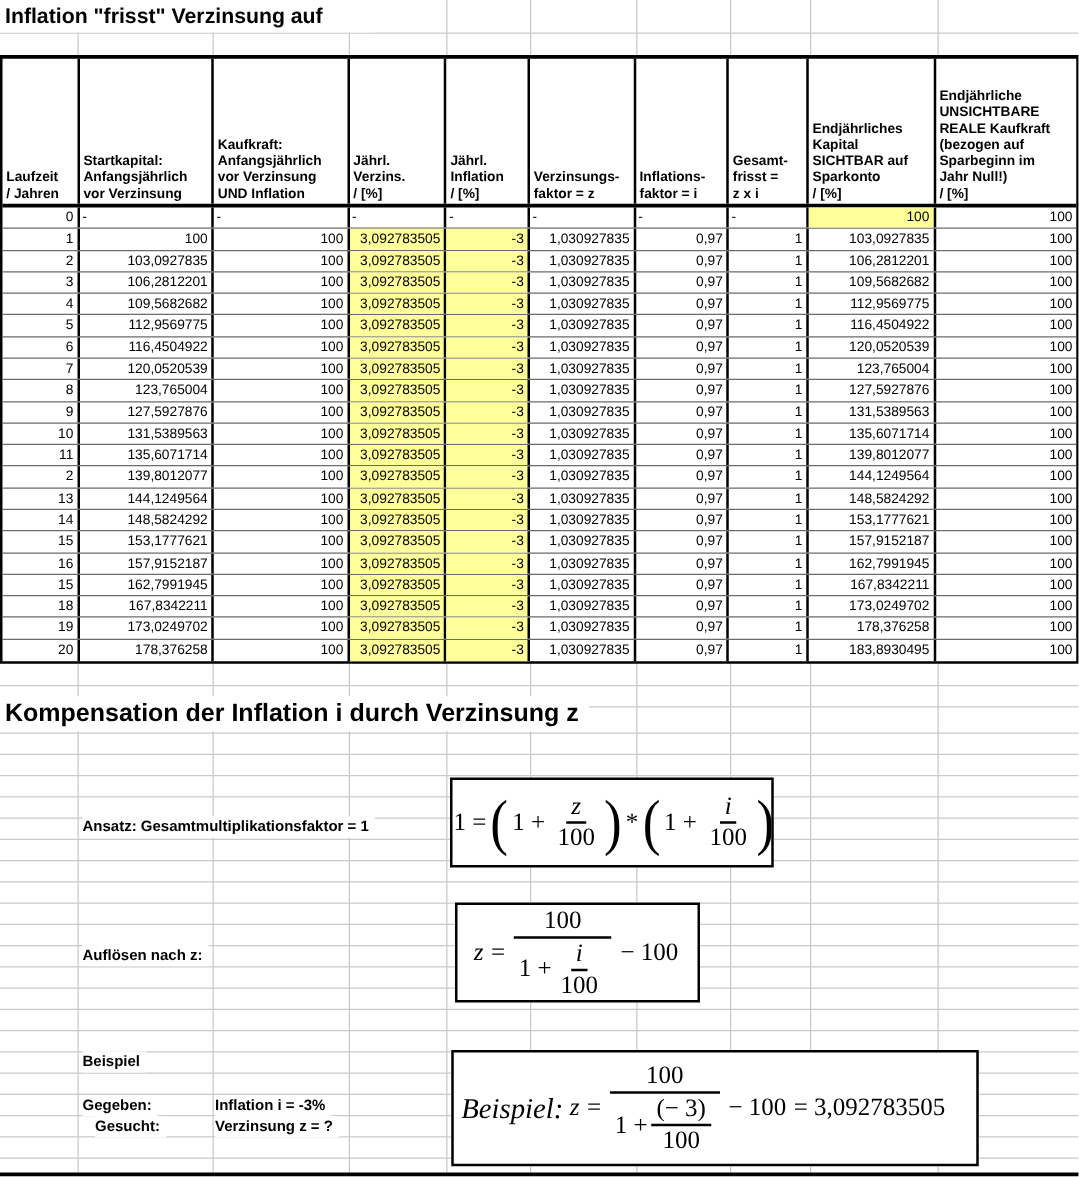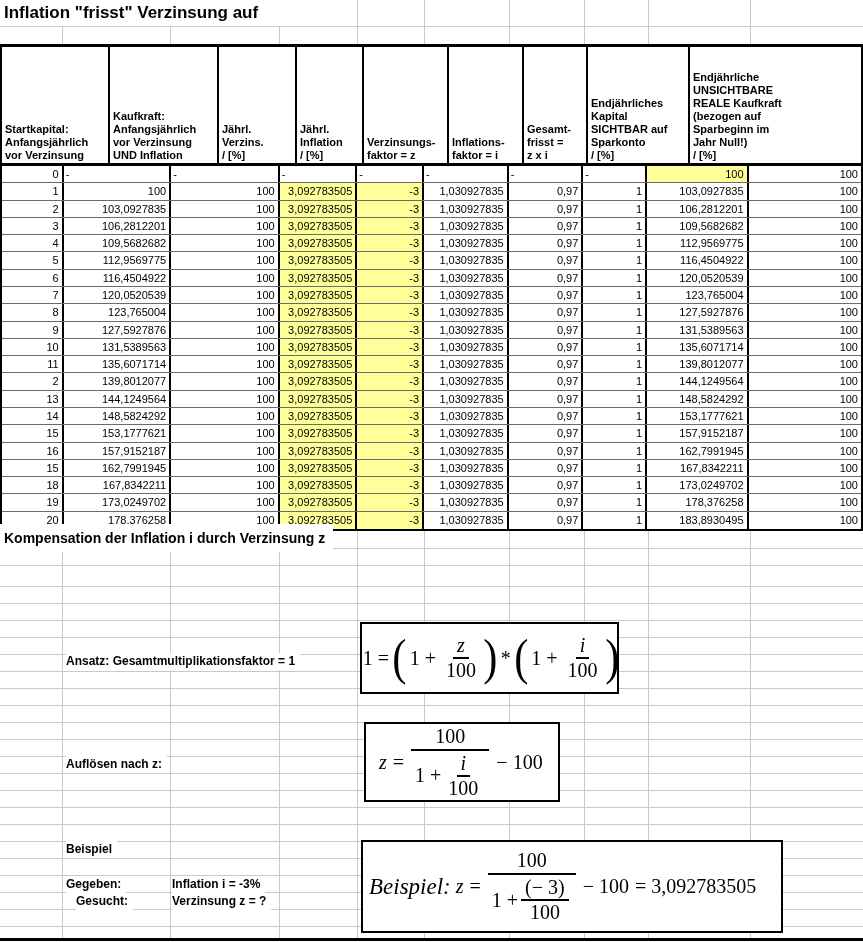--- a/index.html
+++ b/index.html
@@ -29,21 +29,21 @@
   .trow{display:flex;box-sizing:border-box;border-bottom:1px solid #6b6b6b;}
   .trow:last-child{border-bottom:none;}
   .tcell{
     box-sizing:border-box;border-right:2px solid #000;font-size:11px;line-height:16px;
     text-align:right;padding:0 3px 0 2px;overflow:hidden;white-space:nowrap;
   }
   .tcell:last-child{border-right:none;}
   .tcell.dash{text-align:left;}
   
   .lbl{position:absolute;background:#fff;white-space:nowrap;font-weight:bold;}
-  #sec-title{left:0;top:524px;height:28px;font-size:14px;line-height:28px;padding:0 8px 0 4px;}
+  #sec-title{left:0;top:557px;height:28px;font-size:20px;line-height:28px;padding:0 8px 0 4px;}
   #sec-sub{left:0;top:586px;height:17px;font-size:13px;line-height:17px;padding:0 6px 0 4px;}
   .rowlbl{height:17px;font-size:12px;line-height:17px;padding-right:5px;}
   
   .fbox{
     position:absolute;background:#fff;border:2px solid #000;box-sizing:border-box;
     display:flex;align-items:center;font-family:"Liberation Serif",serif;font-size:20px;
     white-space:nowrap;overflow:hidden;
   }
   #fbox1{left:360px;top:622px;width:259px;height:72px;justify-content:center;}
   #fbox2{left:364px;top:722px;width:196px;height:80px;padding-left:10px;}
@@ -110,20 +110,22 @@
       <div class="gl" style="left: 0px; top: 875px; width: 863px; height: 1px; background: rgb(201, 201, 201);"></div>
       <div class="gl" style="left: 0px; top: 892px; width: 863px; height: 1px; background: rgb(201, 201, 201);"></div>
       <div class="gl" style="left: 0px; top: 909px; width: 863px; height: 1px; background: rgb(201, 201, 201);"></div>
       <div class="gl" style="left: 0px; top: 926px; width: 863px; height: 1px; background: rgb(201, 201, 201);"></div>
     </div>
 
   <div id="title-block">Inflation "frisst" Verzinsung auf</div>
 
   <div id="main-table">
     <div id="thead">
+        <div class="hcell" style="width: 62px;">Laufzeit
+/ Jahren</div>
         <div class="hcell" style="width: 108px;">Startkapital:
 Anfangsjährlich
 vor Verzinsung</div>
         <div class="hcell" style="width: 109px;">Kaufkraft:
 Anfangsjährlich
 vor Verzinsung
 UND Inflation</div>
         <div class="hcell" style="width: 78px;">Jährl.
 Verzins.
 / [%]</div>

